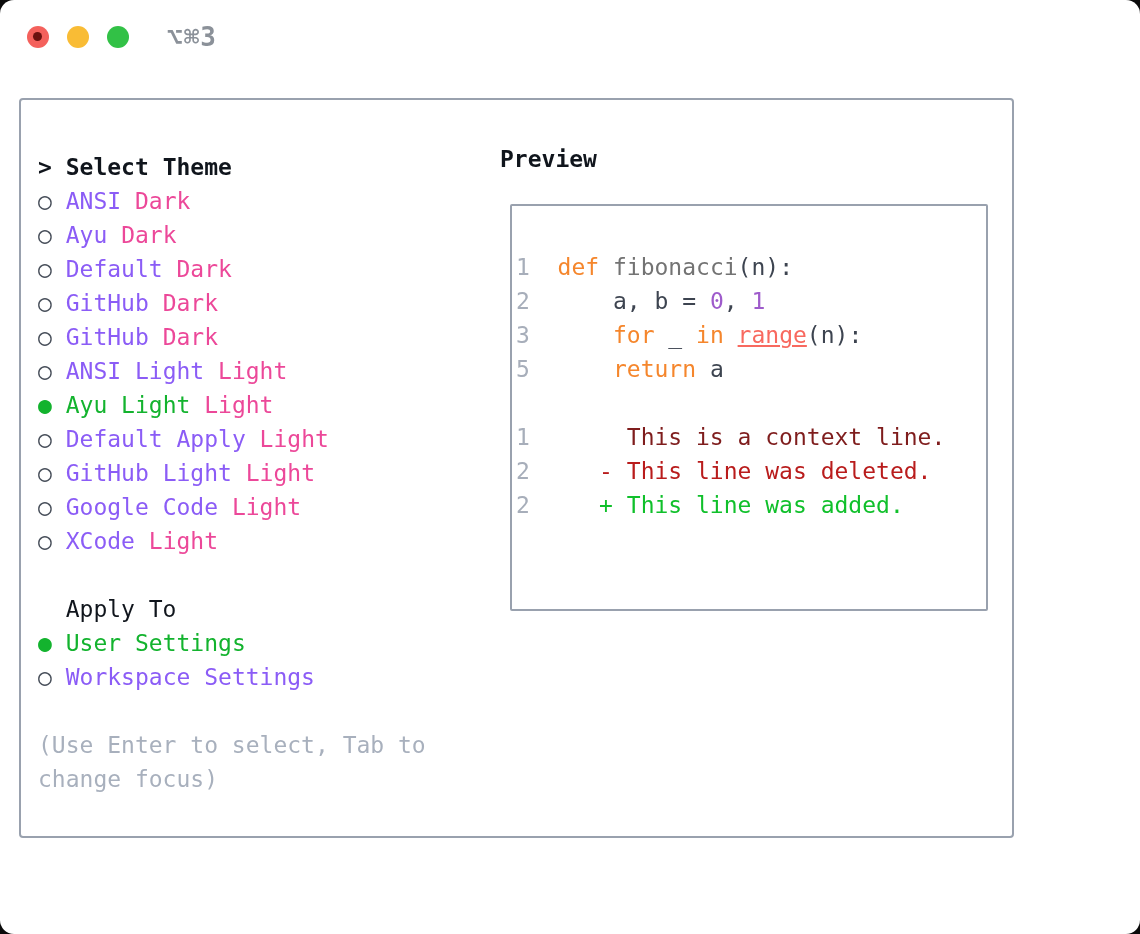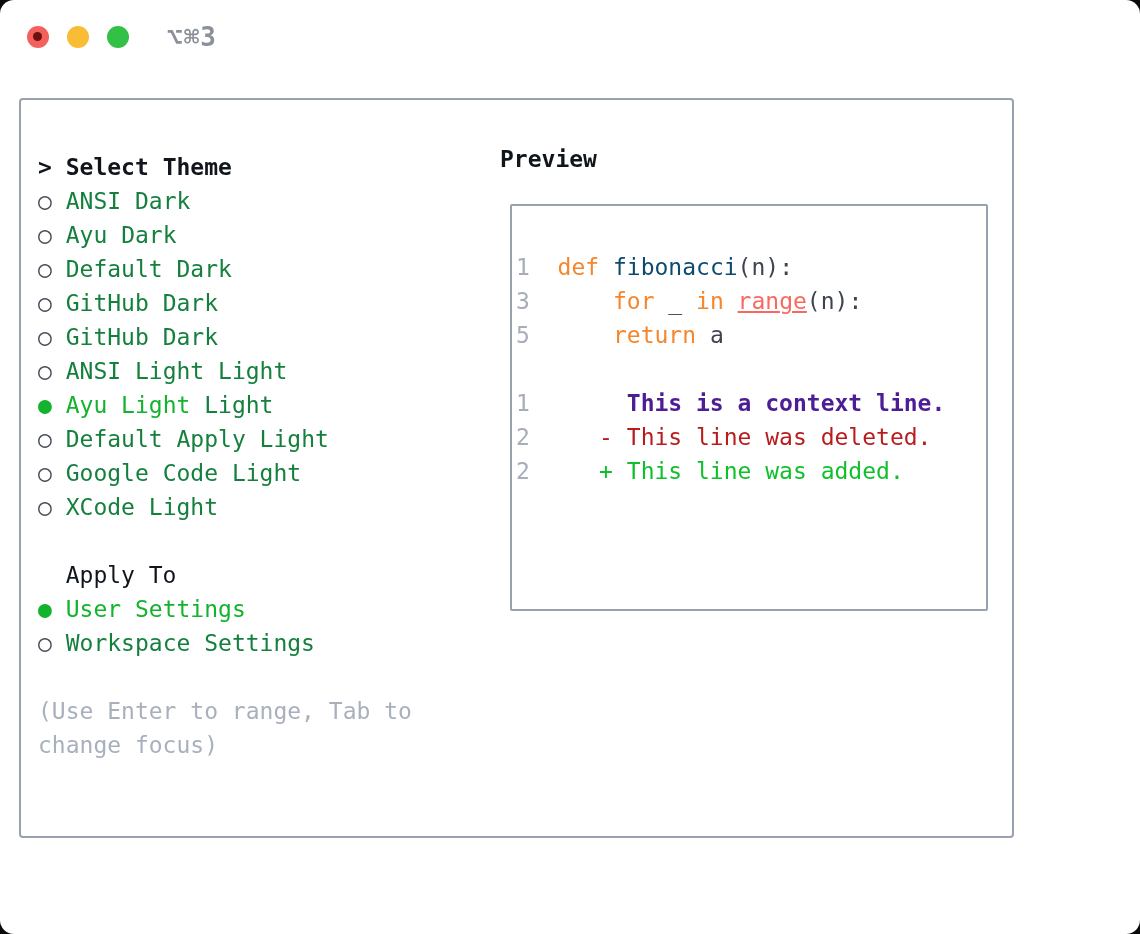--- a/index.html
+++ b/index.html
@@ -25,22 +25,22 @@
   
   .panel{
     position:absolute;left:19px;top:98px;width:995px;height:740px;
     box-sizing:border-box;border:2px solid #99a1ae;border-radius:4px;
     background:#ffffff;
   }
   .leftcol{position:absolute;left:17px;top:50px;font-size:23px;}
   .row{height:34px;line-height:34px;white-space:pre;}
   .spacer{height:34px;}
   .hdr{font-weight:bold;color:#10151c;}
-  .name{color:#15803d;}
-  .variant{color:#15803d;}
+  .name{color:#8b5cf6;}
+  .variant{color:#ec4899;}
   .marker{color:#4a515c;}
   .theme-row.selected .name,
   .theme-row.selected .marker,
   .apply-row.selected .name,
   .apply-row.selected .marker{color:#13b32e;}
   .apply-hdr{color:#10151c;padding-left:2ch;}
   .hint{color:#a8b0bd;}
   
   .preview-title{
     position:absolute;left:479px;top:42px;height:34px;line-height:34px;
@@ -49,24 +49,24 @@
   .preview-box{
     position:absolute;left:489px;top:104px;width:478px;height:407px;
     box-sizing:border-box;border:2px solid #99a1ae;border-radius:2px;
     background:#ffffff;overflow:hidden;
   }
   .code{padding:44px 0 0 4px;font-size:23px;}
   .pline{height:34px;line-height:34px;white-space:pre;}
   .lnum{color:#a7aeba;}
   .pl{color:#3d4450;}
   .kw{color:#f5862c;}
-  .fn{color:#0c4a6e;}
+  .fn{color:#737373;}
   .lit{color:#9e5bcb;}
   .rng{color:#f8695f;text-decoration:underline;}
-  .ctx{color:#4c1d95;font-weight:bold;}
+  .ctx{color:#7f1d1d;}
   .del{color:#b91c1c;}
   .add{color:#10c02b;}
 </style>
 </head>
 <body>
 
 <div class="sheet">
 
   <div class="titlebar">
     <div class="light red"></div>
@@ -82,46 +82,48 @@
 
       <div id="theme-list">
           <div class="row theme-row"><span class="marker">○</span><span> </span><span class="name">ANSI</span><span> </span><span class="variant">Dark</span></div>
           <div class="row theme-row"><span class="marker">○</span><span> </span><span class="name">Ayu</span><span> </span><span class="variant">Dark</span></div>
           <div class="row theme-row"><span class="marker">○</span><span> </span><span class="name">Default</span><span> </span><span class="variant">Dark</span></div>
           <div class="row theme-row"><span class="marker">○</span><span> </span><span class="name">GitHub</span><span> </span><span class="variant">Dark</span></div>
           <div class="row theme-row"><span class="marker">○</span><span> </span><span class="name">GitHub</span><span> </span><span class="variant">Dark</span></div>
           <div class="row theme-row"><span class="marker">○</span><span> </span><span class="name">ANSI Light</span><span> </span><span class="variant">Light</span></div>
           <div class="row theme-row selected"><span class="marker">●</span><span> </span><span class="name">Ayu Light</span><span> </span><span class="variant">Light</span></div>
           <div class="row theme-row"><span class="marker">○</span><span> </span><span class="name">Default Apply</span><span> </span><span class="variant">Light</span></div>
+          <div class="row theme-row"><span class="marker">○</span><span> </span><span class="name">GitHub Light</span><span> </span><span class="variant">Light</span></div>
           <div class="row theme-row"><span class="marker">○</span><span> </span><span class="name">Google Code</span><span> </span><span class="variant">Light</span></div>
           <div class="row theme-row"><span class="marker">○</span><span> </span><span class="name">XCode</span><span> </span><span class="variant">Light</span></div>
         </div>
 
       <div class="spacer"></div>
 
       <div class="row apply-hdr">Apply To</div>
 
       <div id="apply-list">
           <div class="row apply-row selected"><span class="marker">●</span><span> </span><span class="name">User Settings</span></div>
           <div class="row apply-row"><span class="marker">○</span><span> </span><span class="name">Workspace Settings</span></div>
         </div>
 
       <div class="spacer"></div>
 
       <div id="hint-lines">
-          <div class="row hint">(Use Enter to range, Tab to</div>
+          <div class="row hint">(Use Enter to select, Tab to</div>
           <div class="row hint">change focus)</div>
         </div>
     </div>
 
     <div class="preview-title">Preview</div>
 
     <div class="preview-box">
       <div class="code" id="code-block">
           <div class="pline"><span class="lnum">1</span><span class="pl">  </span><span class="kw">def</span><span class="pl"> </span><span class="fn">fibonacci</span><span class="pl">(n):</span></div>
+          <div class="pline"><span class="lnum">2</span><span class="pl">      a, b = </span><span class="lit">0</span><span class="pl">, </span><span class="lit">1</span></div>
           <div class="pline"><span class="lnum">3</span><span class="pl">      </span><span class="kw">for</span><span class="pl"> _ </span><span class="kw">in</span><span class="pl"> </span><span class="rng">range</span><span class="pl">(n):</span></div>
           <div class="pline"><span class="lnum">5</span><span class="pl">      </span><span class="kw">return</span><span class="pl"> a</span></div>
           <div class="pline"><span class="lnum"></span></div>
           <div class="pline"><span class="lnum">1</span><span class="ctx">       This is a context line.</span></div>
           <div class="pline"><span class="lnum">2</span><span class="del">     - This line was deleted.</span></div>
           <div class="pline"><span class="lnum">2</span><span class="add">     + This line was added.</span></div>
         </div>
     </div>
 
   </div>

